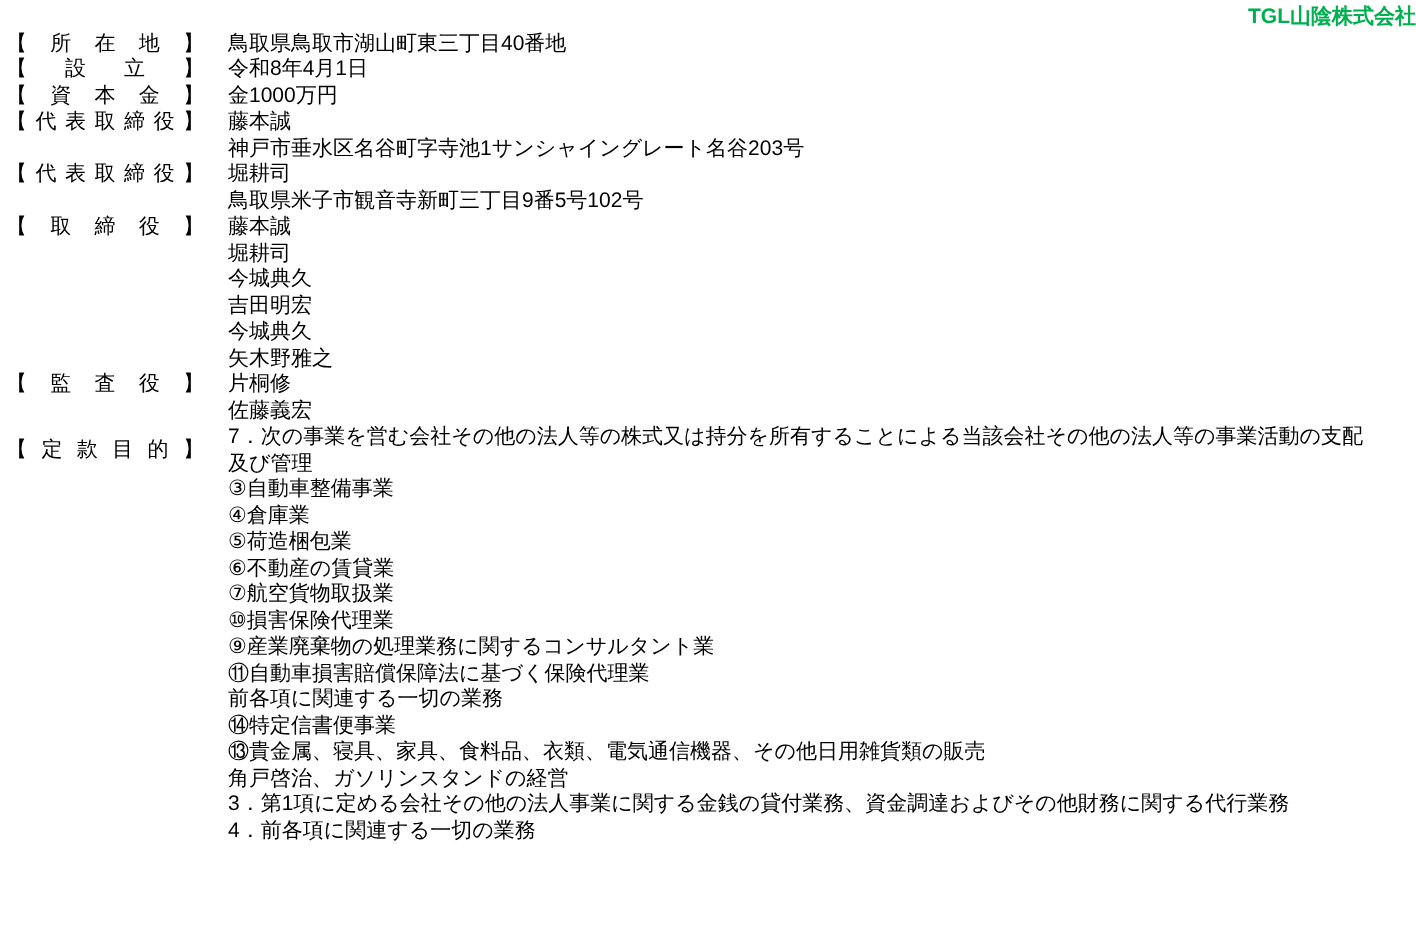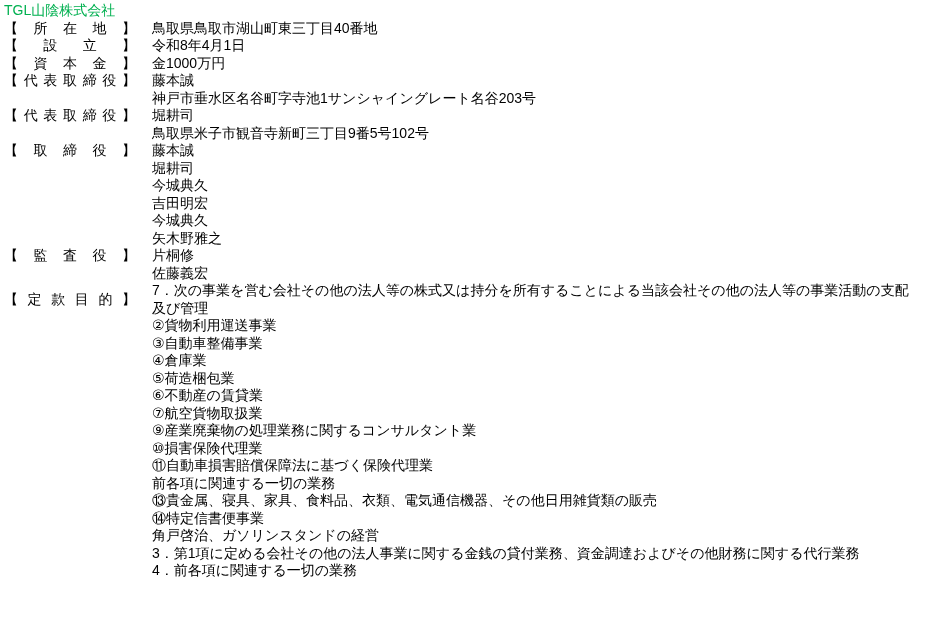--- a/index.html
+++ b/index.html
@@ -14,22 +14,23 @@
     font-family: "Liberation Sans", "DejaVu Sans", sans-serif;
     font-size: 14px;
     color: #000000;
     -webkit-font-smoothing: antialiased;
   }
   .doc {
     padding: 2px 0 0 4px;
     line-height: 17.5px;
   }
   .title {
-    font-weight: normal;
+    font-weight: bold;
     white-space: nowrap;
+    text-align: right;
   }
   .row {
     display: flex;
     align-items: flex-start;
   }
   .row.center {
     align-items: center;
   }
   .label {
     width: 132px;
@@ -176,24 +177,20 @@
           <span>定</span>
           <span>款</span>
           <span>目</span>
           <span>的</span>
           <span>】</span>
         </div>
     <div class="value">7．次の事業を営む会社その他の法人等の株式又は持分を所有することによる当該会社その他の法人等の事業活動の支配及び管理</div>
   </div>
 
 
-  <div class="row">
-    <div class="label"></div>
-    <div class="value">②貨物利用運送事業</div>
-  </div>
 
   <div class="row">
     <div class="label"></div>
     <div class="value">③自動車整備事業</div>
   </div>
 
   <div class="row">
     <div class="label"></div>
     <div class="value">④倉庫業</div>
   </div>
@@ -209,46 +206,46 @@
   </div>
 
   <div class="row">
     <div class="label"></div>
     <div class="value">⑦航空貨物取扱業</div>
   </div>
 
 
   <div class="row">
     <div class="label"></div>
+    <div class="value">⑩損害保険代理業</div>
+  </div>
+
+  <div class="row">
+    <div class="label"></div>
     <div class="value">⑨産業廃棄物の処理業務に関するコンサルタント業</div>
   </div>
 
   <div class="row">
     <div class="label"></div>
-    <div class="value">⑩損害保険代理業</div>
-  </div>
-
-  <div class="row">
-    <div class="label"></div>
     <div class="value">⑪自動車損害賠償保障法に基づく保険代理業</div>
   </div>
 
   <div class="row">
     <div class="label"></div>
     <div class="value">前各項に関連する一切の業務</div>
   </div>
 
   <div class="row">
     <div class="label"></div>
+    <div class="value">⑭特定信書便事業</div>
+  </div>
+
+  <div class="row">
+    <div class="label"></div>
     <div class="value">⑬貴金属、寝具、家具、食料品、衣類、電気通信機器、その他日用雑貨類の販売</div>
-  </div>
-
-  <div class="row">
-    <div class="label"></div>
-    <div class="value">⑭特定信書便事業</div>
   </div>
 
   <div class="row">
     <div class="label"></div>
     <div class="value">角戸啓治、ガソリンスタンドの経営</div>
   </div>
 
 
   <div class="row">
     <div class="label"></div>

